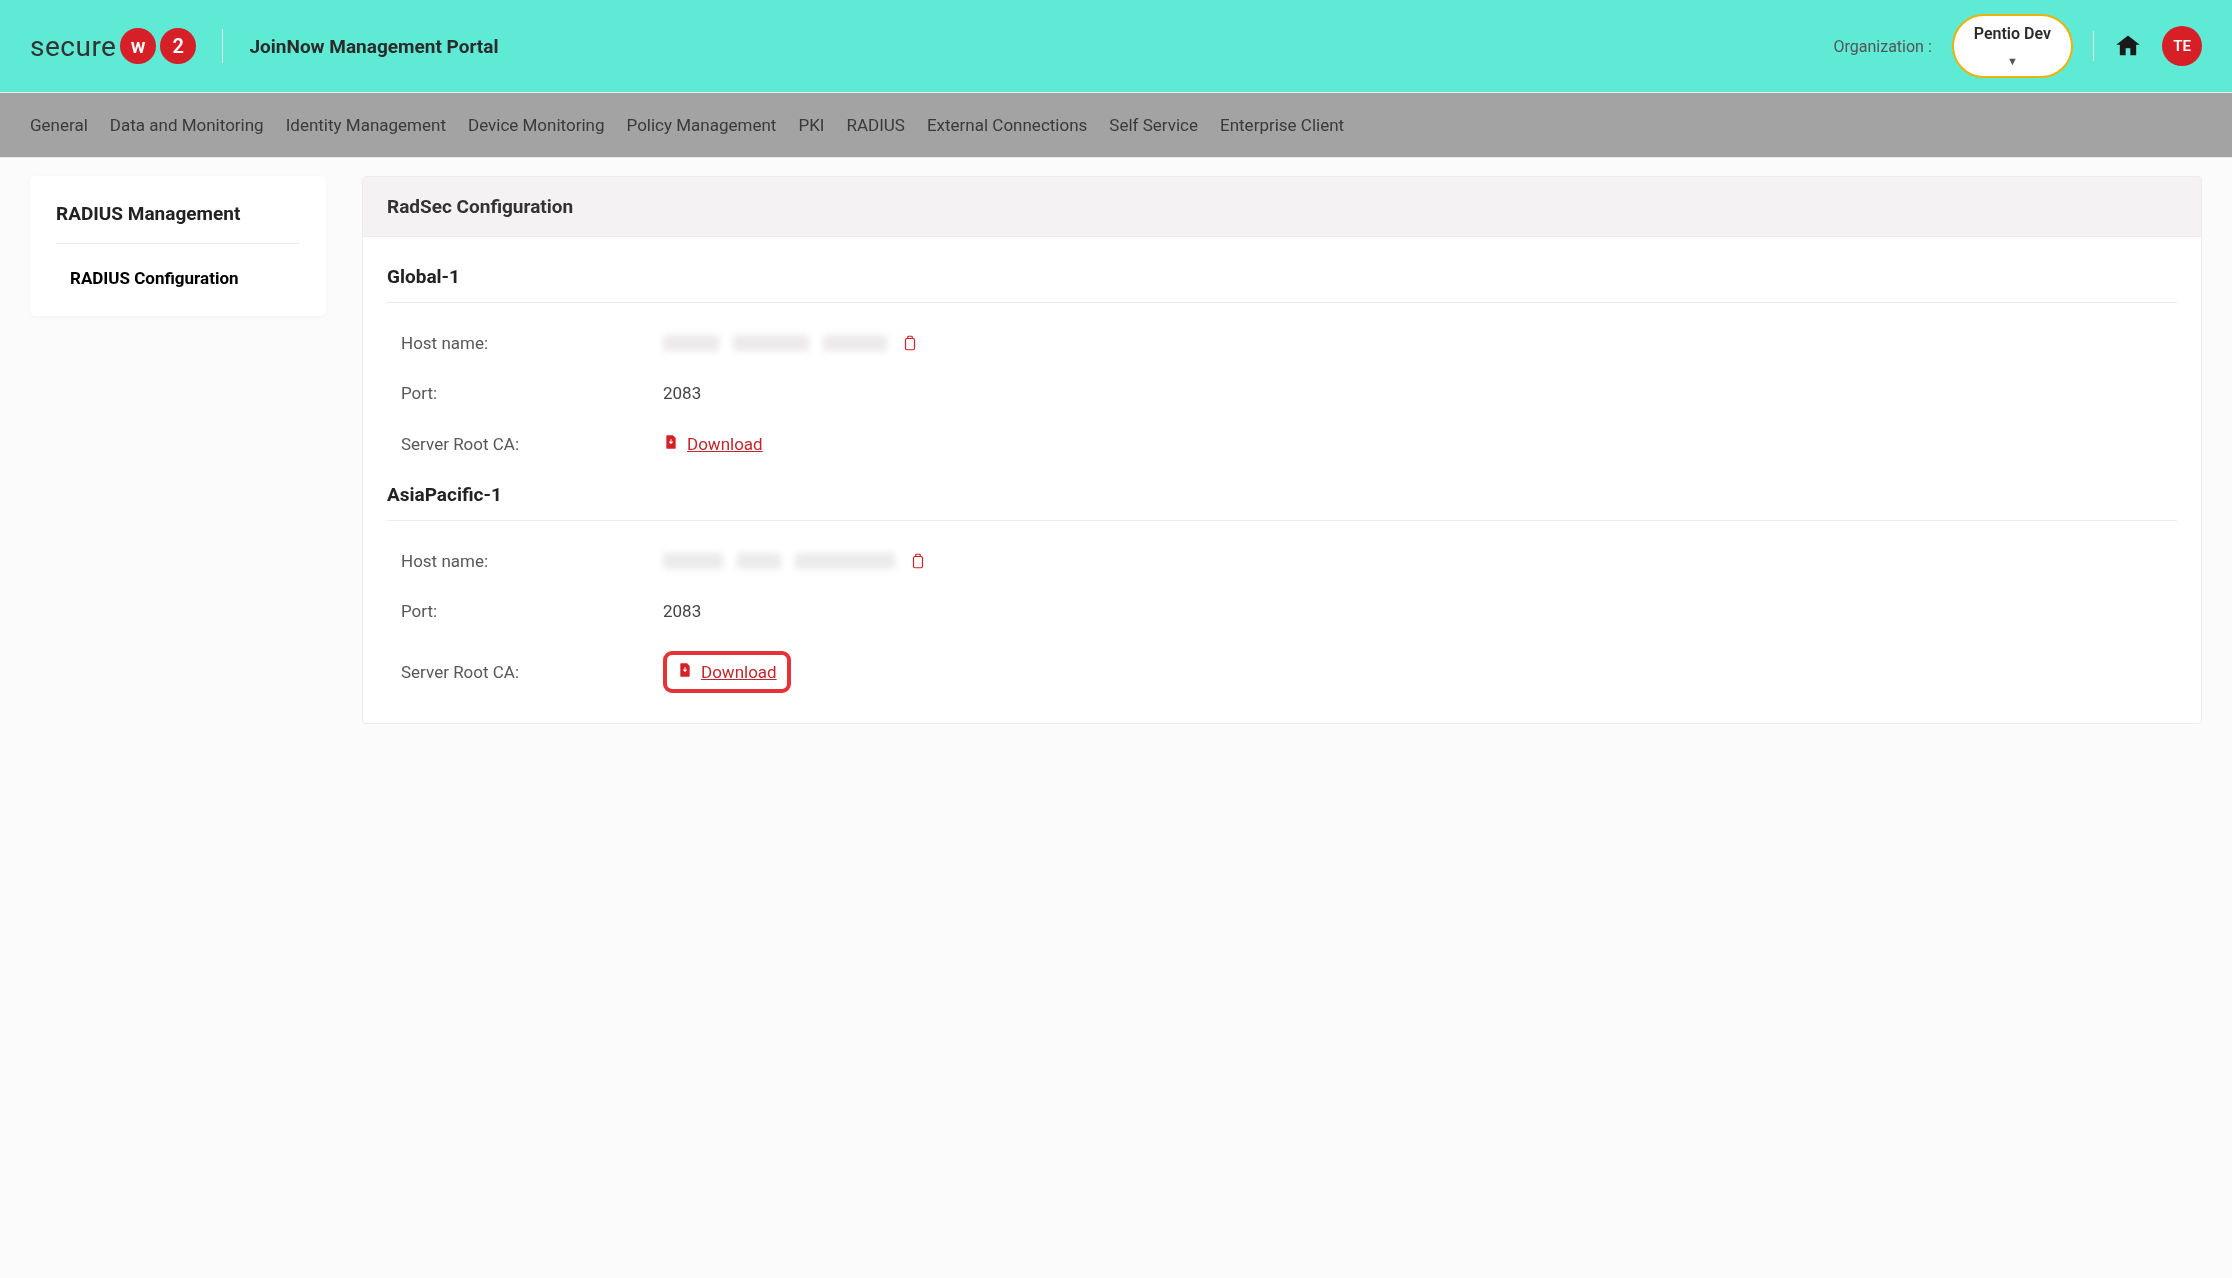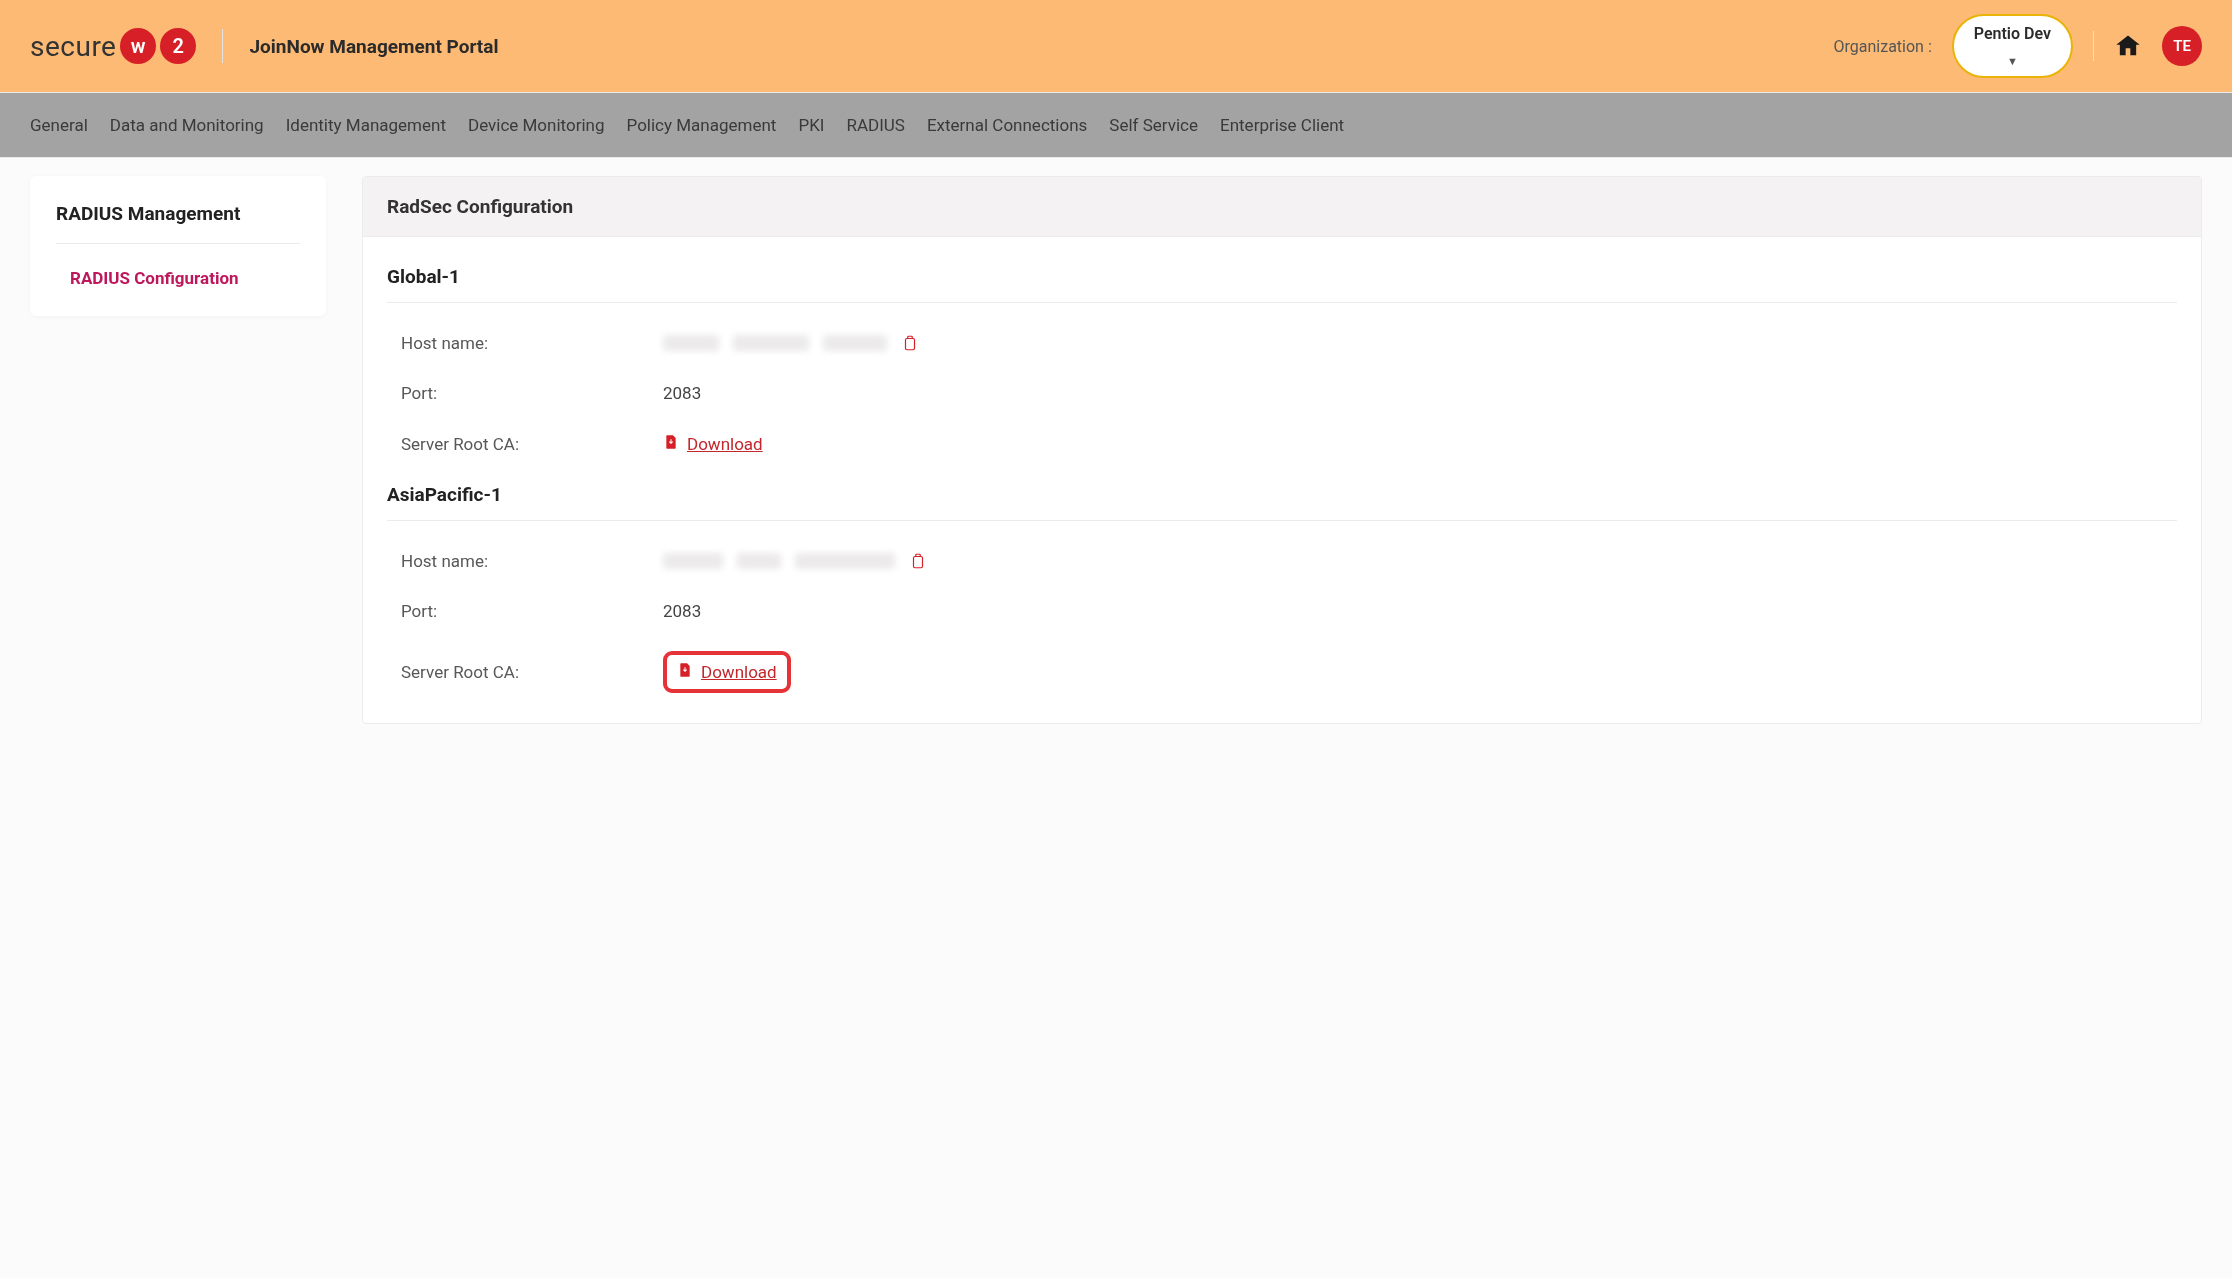--- a/index.html
+++ b/index.html
@@ -5,21 +5,21 @@
     * { box-sizing: border-box; margin: 0; padding: 0; }
     body {
       font-family: -apple-system, BlinkMacSystemFont, "Segoe UI", Roboto, Helvetica, Arial, sans-serif;
       background: #fcfbfb;
       color: #333;
       font-size: 15px;
     }
 
     
     .header {
-      background: #fdba74;
+      background: #5eead4;
       display: flex;
       align-items: center;
       padding: 14px 30px;
       border-bottom: 1px solid #eceaea;
     }
     .logo {
       display: flex;
       align-items: center;
       font-size: 28px;
       font-weight: 400;
@@ -128,21 +128,21 @@
       flex-shrink: 0;
     }
     .sidebar-title {
       font-size: 19px;
       font-weight: 700;
       color: #222;
       padding-bottom: 18px;
       border-bottom: 1px solid #ecebeb;
     }
     .sidebar-link {
-      color: #be185d;
+      color: #000000;
       font-weight: 700;
       font-size: 17px;
       padding-top: 24px;
       display: block;
       padding-left: 14px;
     }
 
     
     .content {
       flex: 1;

